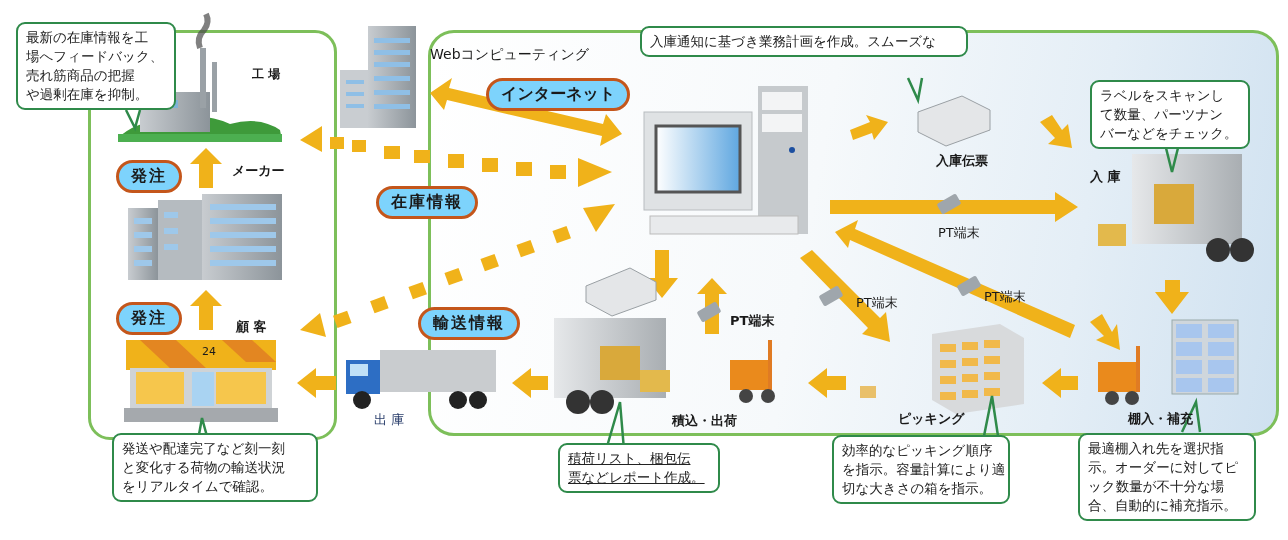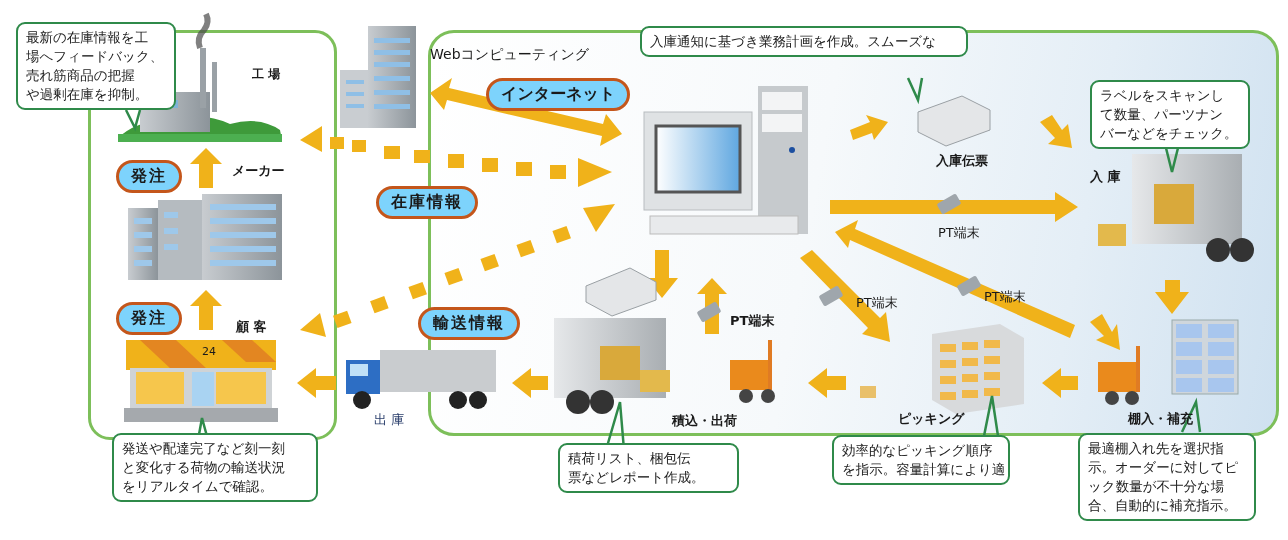--- a/index.html
+++ b/index.html
@@ -263,27 +263,28 @@
 <div class="callout" style="left:1090px;top:80px;width:160px;">
   <p>ラベルをスキャンし</p>
   <p>て数量、パーツナン</p>
   <p>バーなどをチェック。</p>
 </div>
 <div class="callout" style="left:112px;top:433px;width:206px;">
   <p>発送や配達完了など刻一刻</p>
   <p>と変化する荷物の輸送状況</p>
   <p>をリアルタイムで確認。</p>
 </div>
-<div class="callout" style="left:558px;top:443px;width:181px;">
+<div class="callout" style="left:558px;top:443px;width:162px;text-decoration:underline;">
   <p>積荷リスト、梱包伝</p>
   <p>票などレポート作成。</p>
 </div>
 <div class="callout" style="left:832px;top:435px;width:178px;">
   <p>効率的なピッキング順序</p>
   <p>を指示。容量計算により適</p>
+  <p>切な大きさの箱を指示。</p>
 </div>
 <div class="callout" style="left:1078px;top:433px;width:178px;">
   <p>最適棚入れ先を選択指</p>
   <p>示。オーダーに対してピ</p>
   <p>ック数量が不十分な場</p>
   <p>合、自動的に補充指示。</p>
 </div>
 
 <div class="pill" style="left:486px;top:72px;letter-spacing:0;">インターネット</div>
 <div class="pill" style="left:376px;top:180px;">在庫情報</div>

